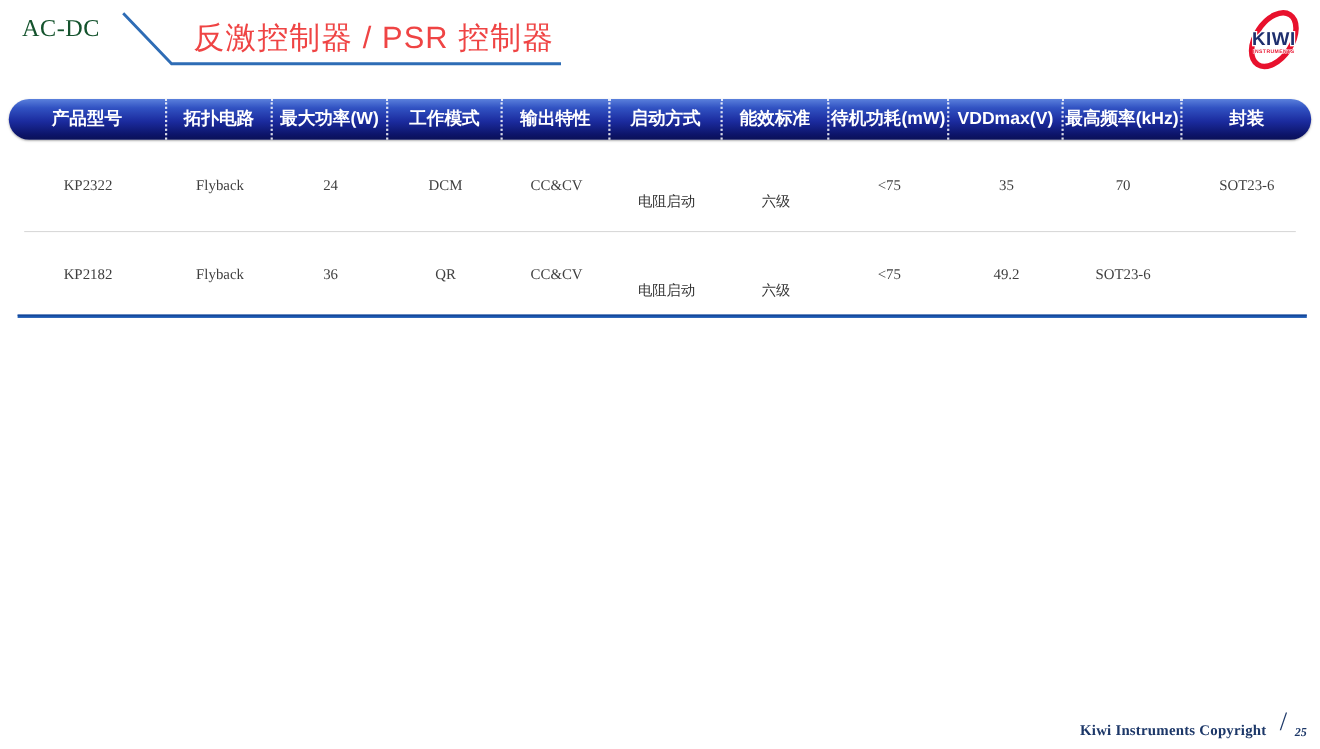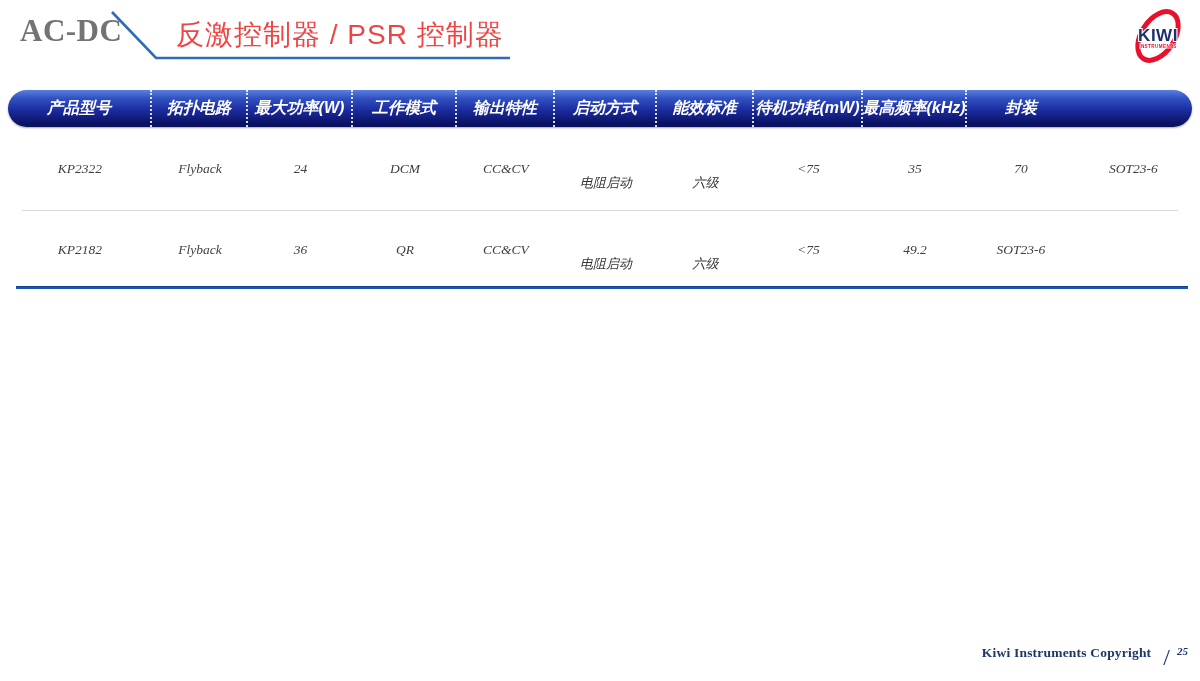--- a/index.html
+++ b/index.html
@@ -9,37 +9,36 @@
     width:1200px; height:681px;
     background:#ffffff;
     overflow:hidden;
     font-family:"Liberation Sans", sans-serif;
     margin:0 auto;
   }
   
   .section-label {
     position:absolute; left:20px; top:13px;
     font-family:"Liberation Serif", serif;
-    font-weight:bold; font-size:31px;
-    color:#737373; letter-spacing:0.5px;
+    font-weight:normal; font-size:22px;
+    color:#14532d; letter-spacing:0.5px;
   }
   .title-rule { position:absolute; left:0; top:0; width:560px; height:70px; pointer-events:none; }
   .page-title {
     position:absolute; left:176px; top:16px;
     font-size:28px; font-weight:500;
     color:#ef4444; letter-spacing:1px;
     white-space:nowrap;
   }
   
   .logo { position:absolute; left:1120px; top:5px; width:76px; height:64px; }
   
   .grid-row {
     display:grid;
     grid-template-columns:144px 96px 105px 104px 98px 102px 97px 109px 104px 108px 117px;
-    font-style:italic;
   }
   .thead {
     position:absolute; left:8px; top:90px;
     width:1184px; height:37px;
     border-radius:18.5px;
     background:linear-gradient(to bottom,#5a80dc 0%,#3152c2 22%,#1b2b9e 55%,#0c1468 88%,#0a1158 100%);
     box-shadow:0 1px 2px rgba(0,0,0,0.35);
   }
   .hcell {
     display:flex; align-items:center; justify-content:center;
@@ -64,21 +63,21 @@
     width:1156px; height:1px; background:#d9d9d9;
   }
   .bottom-rule {
     position:absolute; left:16px; top:286px;
     width:1172px; height:3px;
     background:#1a57b0; border-top:1px solid #123f91;
   }
   
   .footer {
     position:absolute; right:12px; bottom:9px;
-    display:flex; align-items:flex-start;
+    display:flex; align-items:flex-end;
     font-family:"Liberation Serif", serif;
     color:#1c3768;
   }
   .footer .copyright { font-weight:bold; font-size:13.5px; letter-spacing:0.2px; }
   .footer .slash {
     font-size:24px; font-weight:400; color:#1c3768;
     margin:0 7px 0 12px; transform:translateY(-1px);
   }
   .footer .page-num { font-weight:bold; font-size:11px; font-style:italic; }
 </style>
@@ -105,20 +104,21 @@
 
   <div class="thead grid-row" id="thead">
       <div class="hcell">产品型号</div>
       <div class="hcell">拓扑电路</div>
       <div class="hcell">最大功率(W)</div>
       <div class="hcell">工作模式</div>
       <div class="hcell">输出特性</div>
       <div class="hcell">启动方式</div>
       <div class="hcell">能效标准</div>
       <div class="hcell">待机功耗(mW)</div>
+      <div class="hcell">VDDmax(V)</div>
       <div class="hcell">最高频率(kHz)</div>
       <div class="hcell">封装</div>
     </div>
   <div class="tbody" id="tbody">
       <div class="trow grid-row r0">
         <div class="cell">KP2322</div>
         <div class="cell">Flyback</div>
         <div class="cell">24</div>
         <div class="cell">DCM</div>
         <div class="cell">CC&amp;CV</div>

